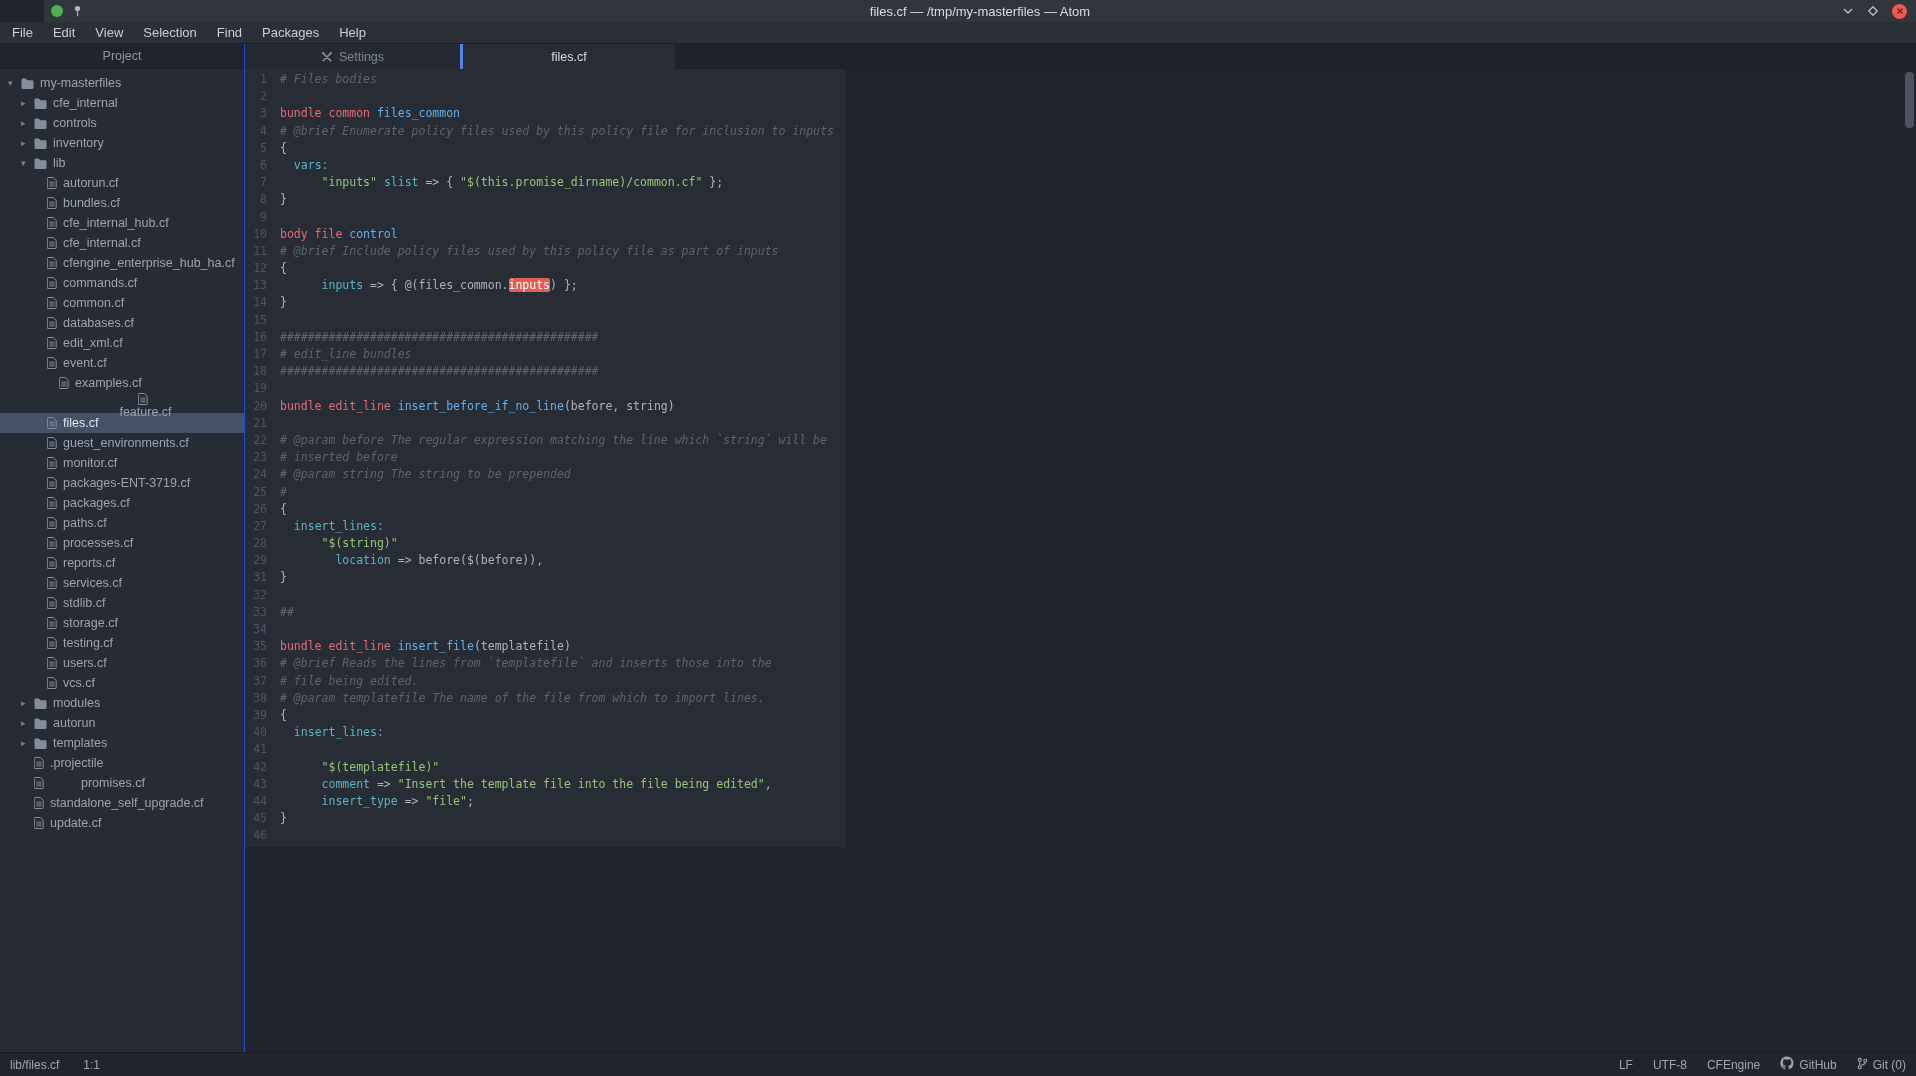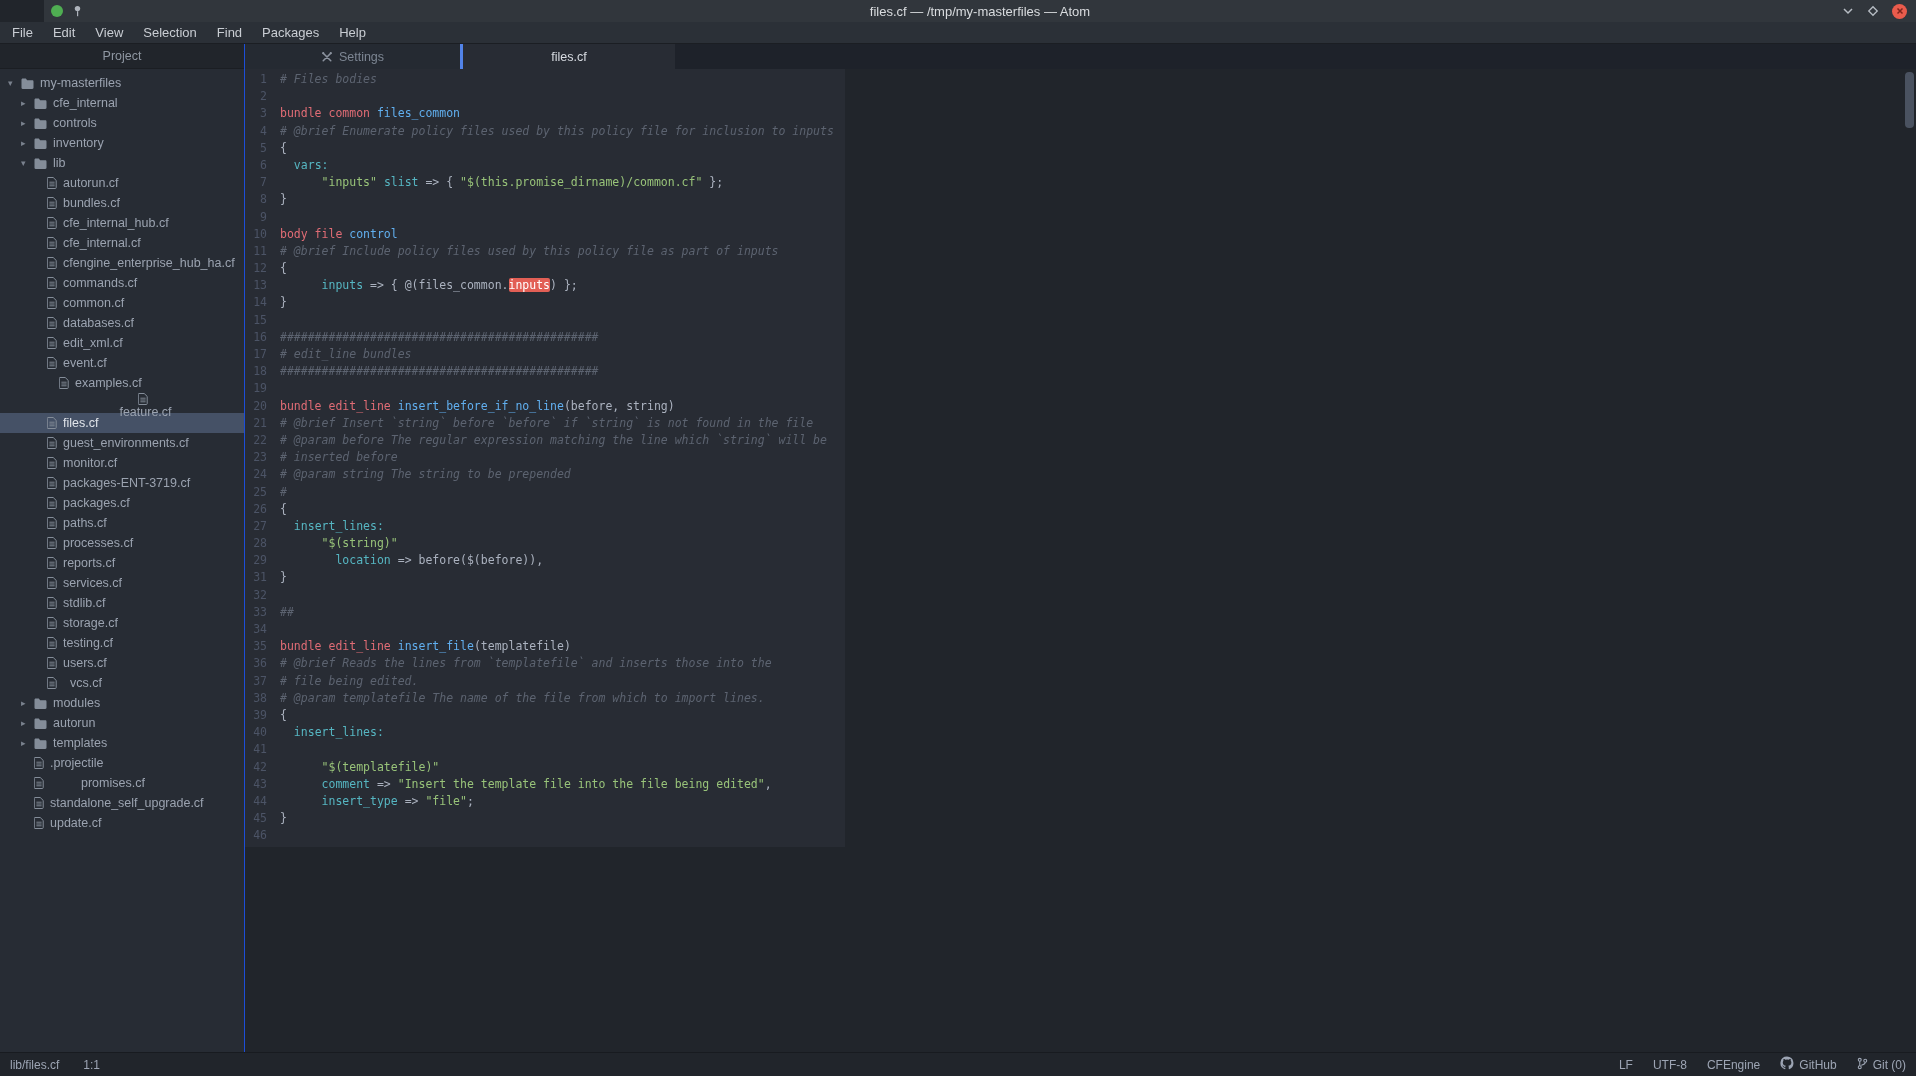--- a/index.html
+++ b/index.html
@@ -372,21 +372,21 @@
           </div>
           <div class="tree-row" style="padding-left: 47px;">
             <span class="t-icon">
               <svg width="10" height="12" viewBox="0 0 10 12">
                 <path d="M1 .5h5.2L9.2 3.4v7.3c0 .4-.3.8-.8.8H1c-.4 0-.7-.3-.7-.8V1.3C.3.8.6.5 1 .5z" fill="none" stroke="#848d99"></path>
                 <path d="M2.4 5.2h5.2M2.4 7h5.2M2.4 8.8h5.2" stroke="#848d99" stroke-width=".9"></path>
               </svg>
             </span>
             <span class="tree-label">users.cf</span>
           </div>
-          <div class="tree-row" style="padding-left: 47px; gap: 7px;">
+          <div class="tree-row" style="padding-left: 47px;">
             <span class="t-icon">
               <svg width="10" height="12" viewBox="0 0 10 12">
                 <path d="M1 .5h5.2L9.2 3.4v7.3c0 .4-.3.8-.8.8H1c-.4 0-.7-.3-.7-.8V1.3C.3.8.6.5 1 .5z" fill="none" stroke="#848d99"></path>
                 <path d="M2.4 5.2h5.2M2.4 7h5.2M2.4 8.8h5.2" stroke="#848d99" stroke-width=".9"></path>
               </svg>
             </span>
             <span class="tree-label">vcs.cf</span>
           </div>
           <div class="tree-row" style="padding-left: 21px;">
             <span class="chev">▸</span>
@@ -547,21 +547,20 @@
             <div class="code-line">
               <span class="ln">19</span>
               <span class="code"></span>
             </div>
             <div class="code-line">
               <span class="ln">20</span>
               <span class="code"><span class="tok-k">bundle edit_line </span><span class="tok-f">insert_before_if_no_line</span><span class="tok-p">(before, string)</span></span>
             </div>
             <div class="code-line">
               <span class="ln">21</span>
-              <span class="code"><span class="tok-c"># @brief Insert `string` before `before` if `string` is not found in the file</span></span>
             </div>
             <div class="code-line">
               <span class="ln">22</span>
               <span class="code"><span class="tok-c"># @param before The regular expression matching the line which `string` will be</span></span>
             </div>
             <div class="code-line">
               <span class="ln">23</span>
               <span class="code"><span class="tok-c"># inserted before</span></span>
             </div>
             <div class="code-line">

